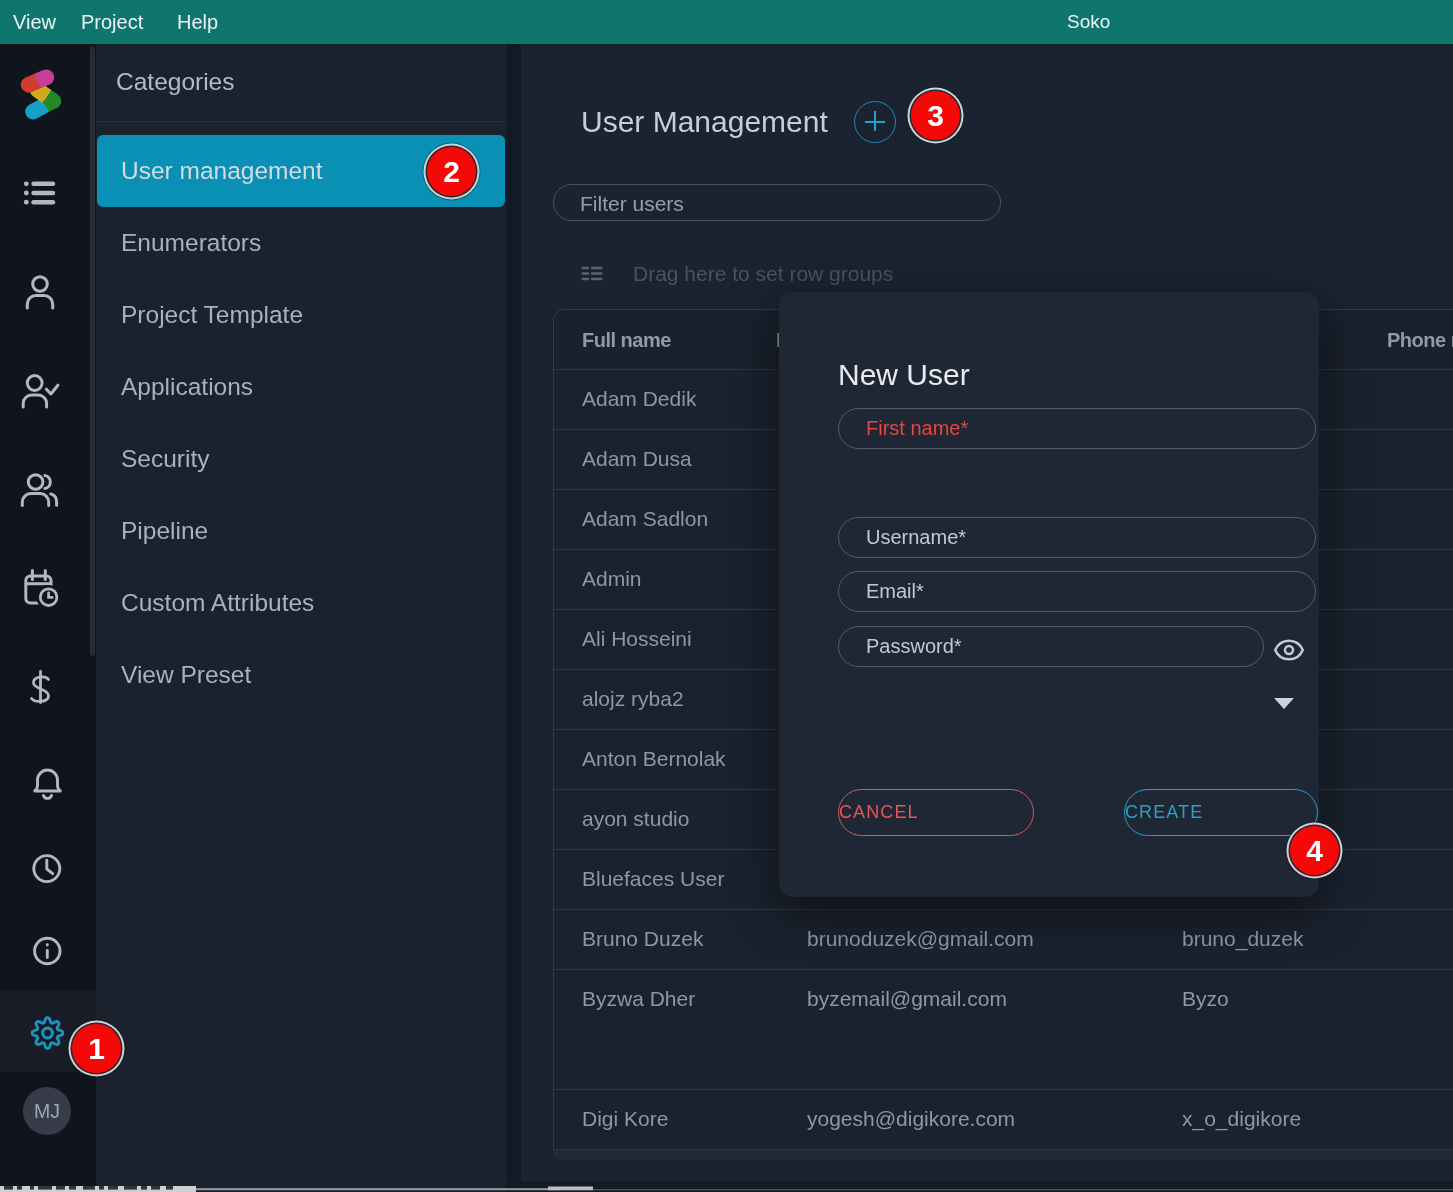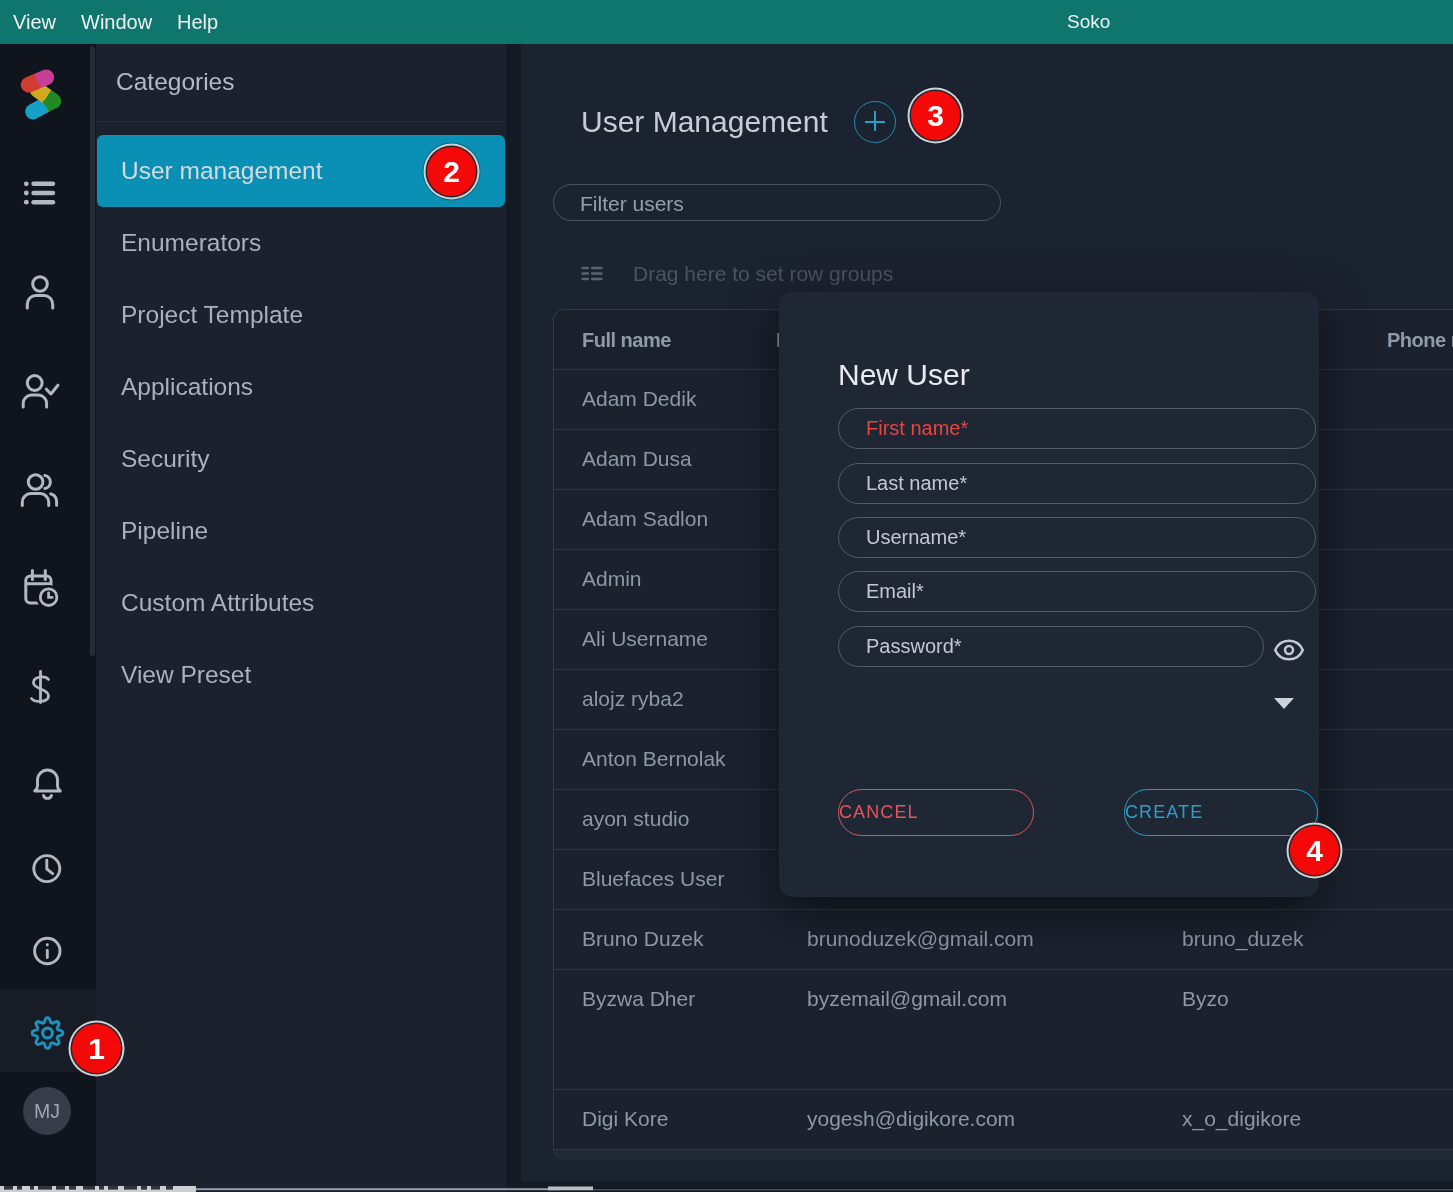--- a/index.html
+++ b/index.html
@@ -54,21 +54,21 @@
   box-shadow:0 0 0 1.5px rgba(16,22,30,.9),0 0 0 3.5px #cfd2d5,0 0 0 4.5px rgba(16,22,30,.35);
   color:#fff;font-size:30px;font-weight:bold;text-align:center;line-height:49px}
 
 #botband{left:506px;top:1181px;width:947px;height:11px;background:#151b25}
 </style>
 </head>
 <body>
 
 <div id="menubar" class="abs">
   <span style="left:13px">View</span>
-  <span style="left:81px">Window</span>
+  <span style="left:81px">Project</span>
   <span style="left:177px">Help</span>
   <span style="left:1067px;font-size:19px">Soko</span>
 </div>
 
 <div id="rail" class="abs"></div>
 <div id="gearhl" class="abs"></div>
 <div id="panel" class="abs"></div>
 <div id="railthumb" class="abs"></div>
 
 <svg id="railsvg" class="abs" style="left:0;top:44px" width="96" height="1148" viewBox="0 0 96 1148">
@@ -207,21 +207,21 @@
   <div class="row" style="top:119px">
       <span class="c1">Adam Dusa</span>
     </div>
   <div class="row" style="top:179px">
       <span class="c1">Adam Sadlon</span>
     </div>
   <div class="row" style="top:239px">
       <span class="c1">Admin</span>
     </div>
   <div class="row" style="top:299px">
-      <span class="c1">Ali Username</span>
+      <span class="c1">Ali Hosseini</span>
     </div>
   <div class="row" style="top:359px">
       <span class="c1">alojz ryba2</span>
     </div>
   <div class="row" style="top:419px">
       <span class="c1">Anton Bernolak</span>
     </div>
   <div class="row" style="top:479px">
       <span class="c1">ayon studio</span>
     </div>
@@ -243,23 +243,20 @@
       <span class="c2">yogesh@digikore.com</span>
       <span class="c3">x_o_digikore</span>
     </div>
   <div class="row" style="top:839px;height:10px;background:#212937;border-radius:0 0 0 12px"></div>
 </div>
 
 <div id="modal" class="abs">
   <div class="abs" id="mtitle">New User</div>
   <div class="fld" style="top:116px">
       <span style="color:#e5463f">First name*</span>
-    </div>
-  <div class="fld" style="top:171px">
-      <span>Last name*</span>
     </div>
   <div class="fld" style="top:225px">
       <span>Username*</span>
     </div>
   <div class="fld" style="top:279px">
       <span>Email*</span>
     </div>
   <div class="fld" style="top:334px;width:426px">
       <span>Password*</span>
     </div>

